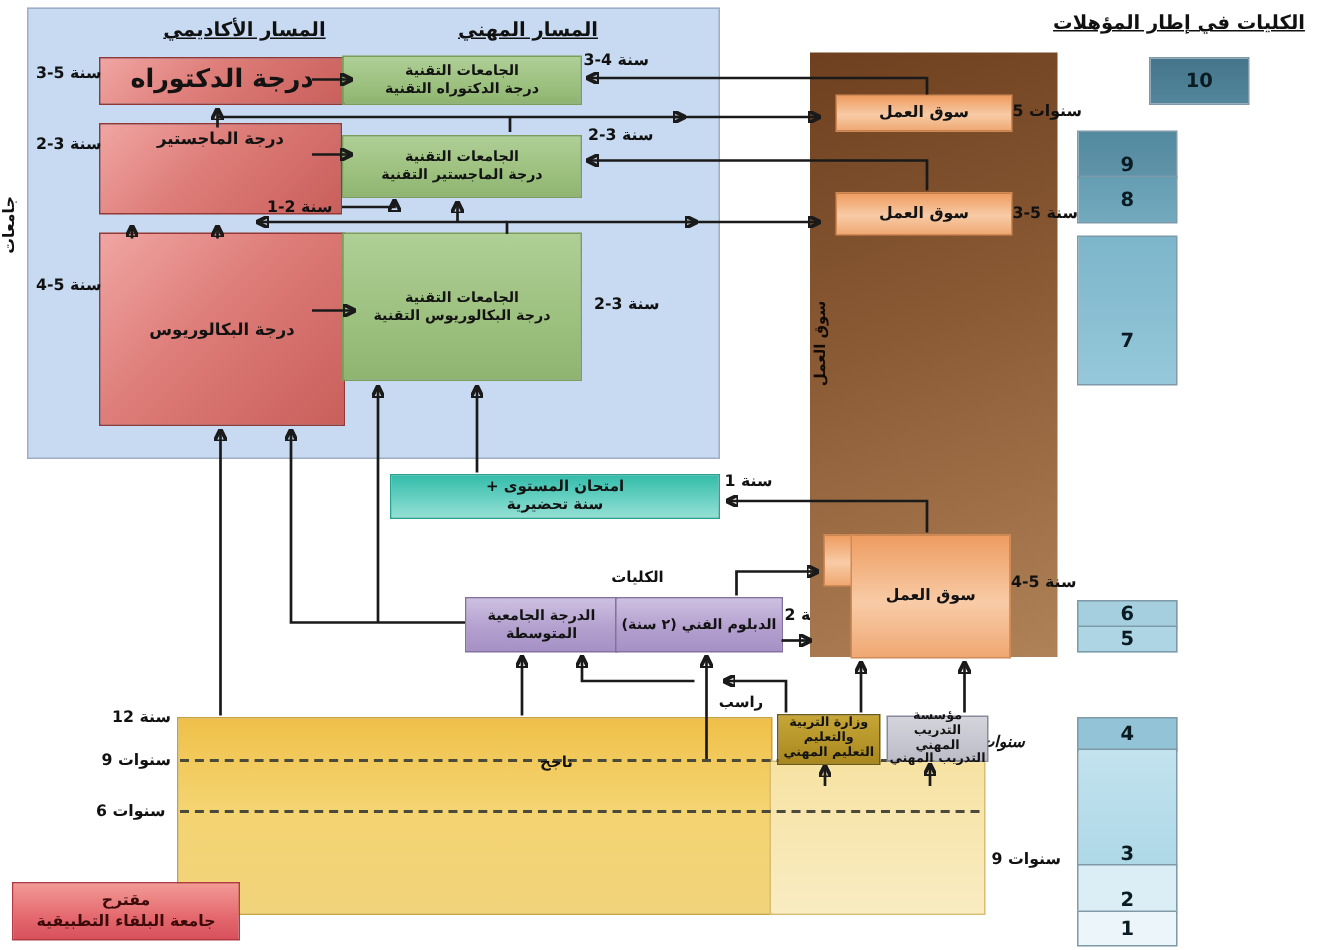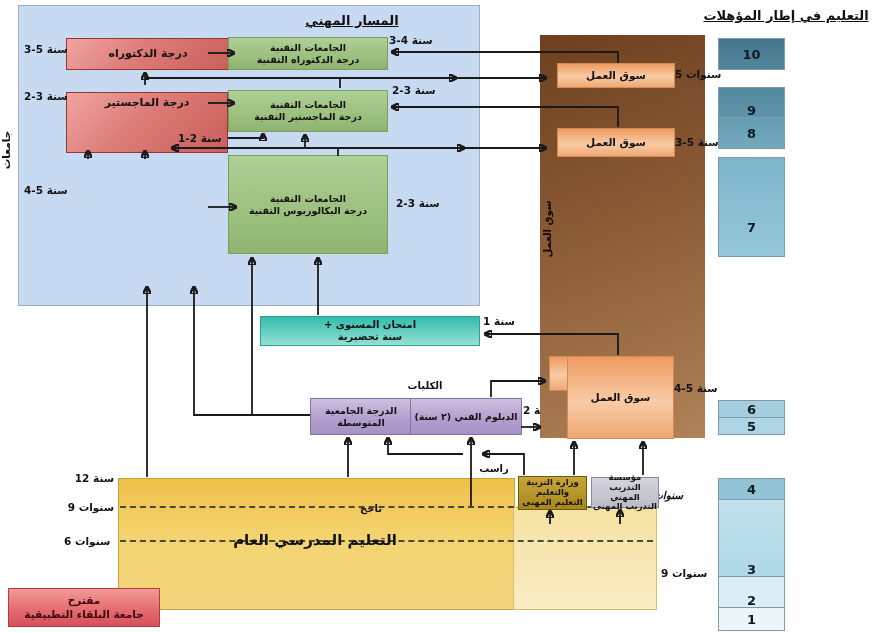--- a/index.html
+++ b/index.html
@@ -23,31 +23,35 @@
   svg.overlay{position:absolute;left:0;top:0;pointer-events:none;z-index:50;}
   svg.overlay path{stroke:#1a1a1a;stroke-width:1.8;fill:none;}
 </style>
 </head>
 <body>
 
 <div id="canvas">
 
   <div class="abs" style="left:18px;top:5px;width:460px;height:299px;background:#c8daf1;border:1px solid #9cadc4;"></div>
 
+  <div class="title" dir="rtl" style="left:88px;top:13px;width:150px;">المسار الأكاديمي</div>
   <div class="title" dir="rtl" style="left:292px;top:13px;width:120px;">المسار المهني</div>
-  <div class="title" dir="rtl" style="left:700px;top:8px;width:172px;">التعليم في إطار المؤهلات</div>
+  <div class="title" dir="rtl" style="left:700px;top:8px;width:172px;">الكليات في إطار المؤهلات</div>
 
   <div class="abs" style="left:-24px;top:143px;width:62px;height:14px;transform:rotate(-90deg);
               text-align:center;font-size:10.5px;font-weight:bold;">جامعات</div>
 
-  <div class="box red" dir="rtl" style="left:66px;top:38px;width:162px;height:30px;font-size:11px;">
+  <div class="box red" dir="rtl" style="left:66px;top:38px;width:162px;height:30px;font-size:17px;">
     <span>درجة الدكتوراه</span>
   </div>
-  <div class="box red" dir="rtl" style="left:66px;top:92px;width:162px;height:61px;font-size:11px;justify-content:flex-start;padding-top:3px;box-sizing:border-box;">
+  <div class="box red" dir="rtl" style="left:66px;top:82px;width:162px;height:61px;font-size:11px;justify-content:flex-start;padding-top:3px;box-sizing:border-box;">
     <span>درجة الماجستير</span>
+  </div>
+  <div class="box red" dir="rtl" style="left:66px;top:155px;width:162px;height:127px;font-size:11px;">
+    <span>درجة البكالوريوس</span>
   </div>
 
   <div class="box green" dir="rtl" style="left:228px;top:37px;width:158px;height:31px;font-size:9.5px;">
     <span>الجامعات التقنية</span>
     <span>درجة الدكتوراه التقنية</span>
   </div>
   <div class="box green" dir="rtl" style="left:228px;top:90px;width:158px;height:40px;font-size:9.5px;">
     <span>الجامعات التقنية</span>
     <span>درجة الماجستير التقنية</span>
   </div>
@@ -91,21 +95,21 @@
     <span>سوق العمل</span>
   </div>
   <div class="box orange" style="left:549px;top:356px;width:19px;height:33px;"></div>
   <div class="box orange" dir="rtl" style="left:567px;top:356px;width:105px;height:81px;font-size:10.5px;">
     <span>سوق العمل</span>
   </div>
   <div class="yl" dir="ltr" style="left:675px;top:68px;">5 سنوات</div>
   <div class="yl" dir="ltr" style="left:675px;top:136px;">3-5 سنة</div>
   <div class="yl" dir="ltr" style="left:674px;top:382px;">4-5 سنة</div>
 
-  <div class="lv" style="top:38px;height:30px;background:linear-gradient(180deg,#44758b,#53859b);">
+  <div class="lv" style="top:38px;height:30px;background:linear-gradient(180deg,#44758b,#53859b);margin-left:48px;">
       <span>10</span>
     </div>
   <div class="lv bottom" style="top:87px;height:30px;background:linear-gradient(180deg,#538a9f,#5f93a8);">
       <span>9</span>
     </div>
   <div class="lv" style="top:117px;height:30px;background:linear-gradient(180deg,#659db2,#73a9bd);">
       <span>8</span>
     </div>
   <div class="lv" style="top:157px;height:98px;background:linear-gradient(180deg,#7db5ca,#95c8da);">
       <span style="position:relative;top:20px;">7</span>
@@ -128,21 +132,20 @@
   <div class="lv" style="top:607px;height:22px;background:#ebf5fa;">
       <span>1</span>
     </div>
 
   <div class="abs" style="left:118px;top:478px;width:395px;height:130px;
               background:linear-gradient(180deg,#efc049 0%,#f4d470 45%,#f1d37c 100%);border:1px solid #caa23a;"></div>
   <div class="abs" style="left:513px;top:507px;width:142px;height:101px;
               background:linear-gradient(180deg,#f6e2a2 0%,#f9ecc2 100%);border:1px solid #d8bc72;"></div>
   <div class="dash" style="left:120px;top:506px;width:533px;"></div>
   <div class="dash" style="left:120px;top:540px;width:533px;"></div>
-  <div class="abs" dir="rtl" style="left:150px;top:531px;width:330px;text-align:center;font-size:15px;font-weight:bold;">التعليم المدرسي العام</div>
 
   <div class="yl" dir="ltr" style="left:68px;top:472px;width:46px;text-align:right;">12 سنة</div>
   <div class="yl" dir="ltr" style="left:64px;top:501px;width:50px;text-align:right;">9 سنوات</div>
   <div class="yl" dir="ltr" style="left:64px;top:535px;width:50px;text-align:left;">6 سنوات</div>
   <div class="yl" dir="ltr" style="left:642px;top:489px;font-style:italic;">3 سنوات</div>
   <div class="yl" dir="ltr" style="left:661px;top:567px;">9 سنوات</div>
 
   <div class="abs" dir="rtl" style="left:353px;top:463px;width:36px;font-size:10px;font-weight:bold;text-align:center;margin-top:40px;">ناجح</div>
   <div class="abs" dir="rtl" style="left:476px;top:463px;width:36px;font-size:10px;font-weight:bold;text-align:center;">راسب</div>
 

